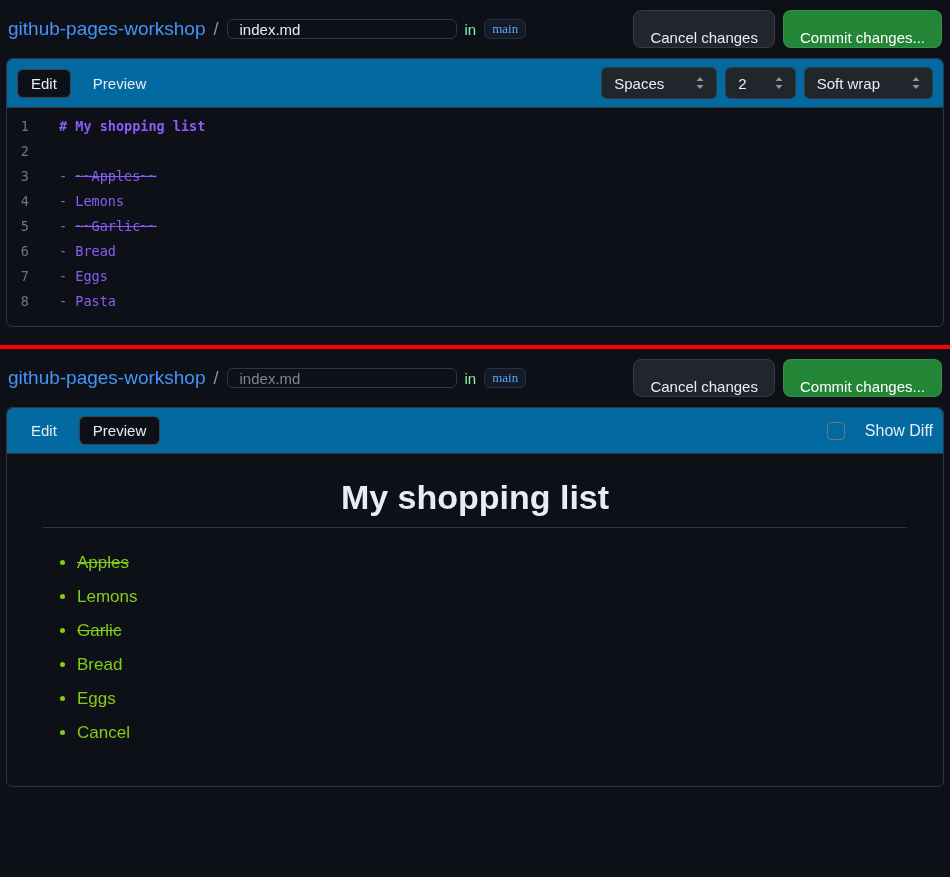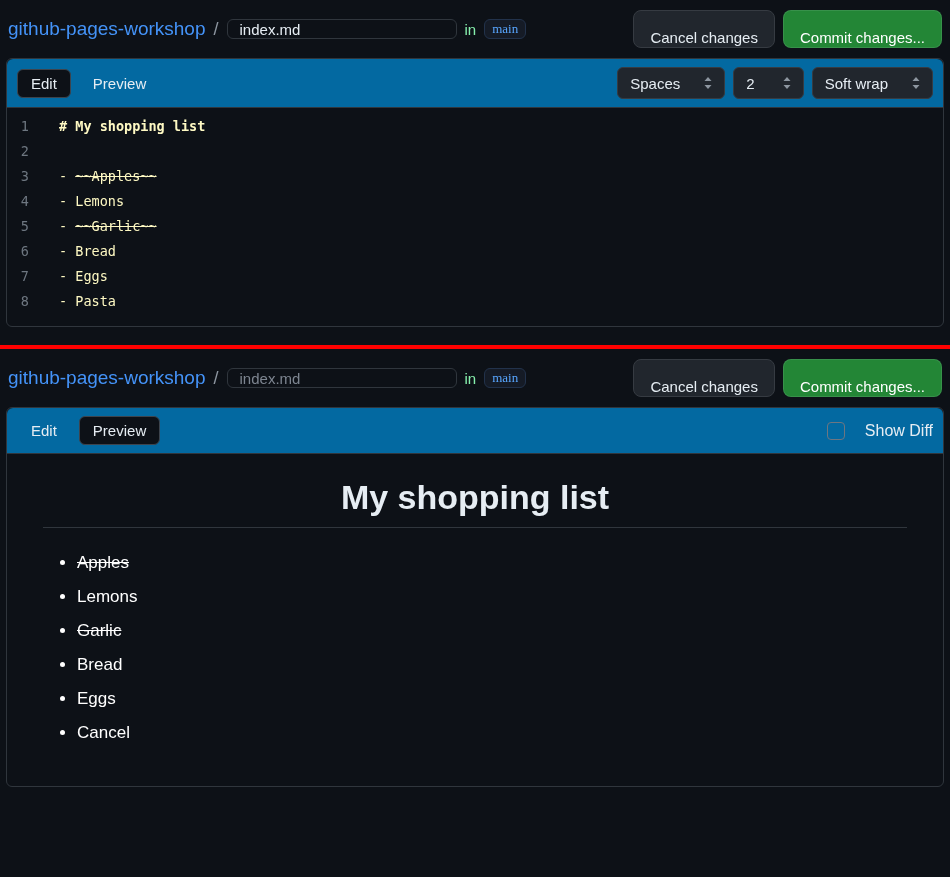--- a/index.html
+++ b/index.html
@@ -81,21 +81,21 @@
       background: transparent;
     }
     .tab-btn.active {
       background: #0d1117;
       border: 1px solid #3d444d;
     }
     .select-group { display: flex; gap: 8px; margin-left: auto; }
     .select-pill {
       display: flex;
       align-items: center;
-      gap: 24px;
+      gap: 32px;
       background: #21262d;
       border: 1px solid #363b42;
       border-radius: 6px;
       padding: 5px 12px;
       font-size: 15px;
       color: #e6edf3;
       cursor: pointer;
       height: 32px;
       position: relative;
     }
@@ -109,21 +109,21 @@
     }
     .code-line { display: flex; }
     .line-num {
       color: #6e7781;
       text-align: right;
       width: 52px;
       padding-right: 30px;
       flex-shrink: 0;
       user-select: none;
     }
-    .code-text { color: #fef9c3; white-space: pre; }
+    .code-text { color: #8b5cf6; white-space: pre; }
     .code-text .st { text-decoration: line-through; }
     .divider {
       height: 4px;
       background: #ff0000;
       margin: 8px 0 0;
     }
     .showdiff-wrap {
       display: flex;
       align-items: center;
       gap: 20px;
@@ -145,21 +145,21 @@
       font-weight: 600;
       color: #e6edf3;
       padding-bottom: 10px;
       border-bottom: 1px solid #30363d;
       margin-bottom: 18px;
       text-align: center;
     }
     .preview-content ul { padding-left: 34px; }
     .preview-content li {
       font-size: 17px;
-      color: #ffffff;
+      color: #84cc16;
       line-height: 2;
     }
     .preview-content li .st { text-decoration: line-through; }
   </style>
 </head>
 <body>
 
 <div class="pane">
 
   <div class="topbar">

